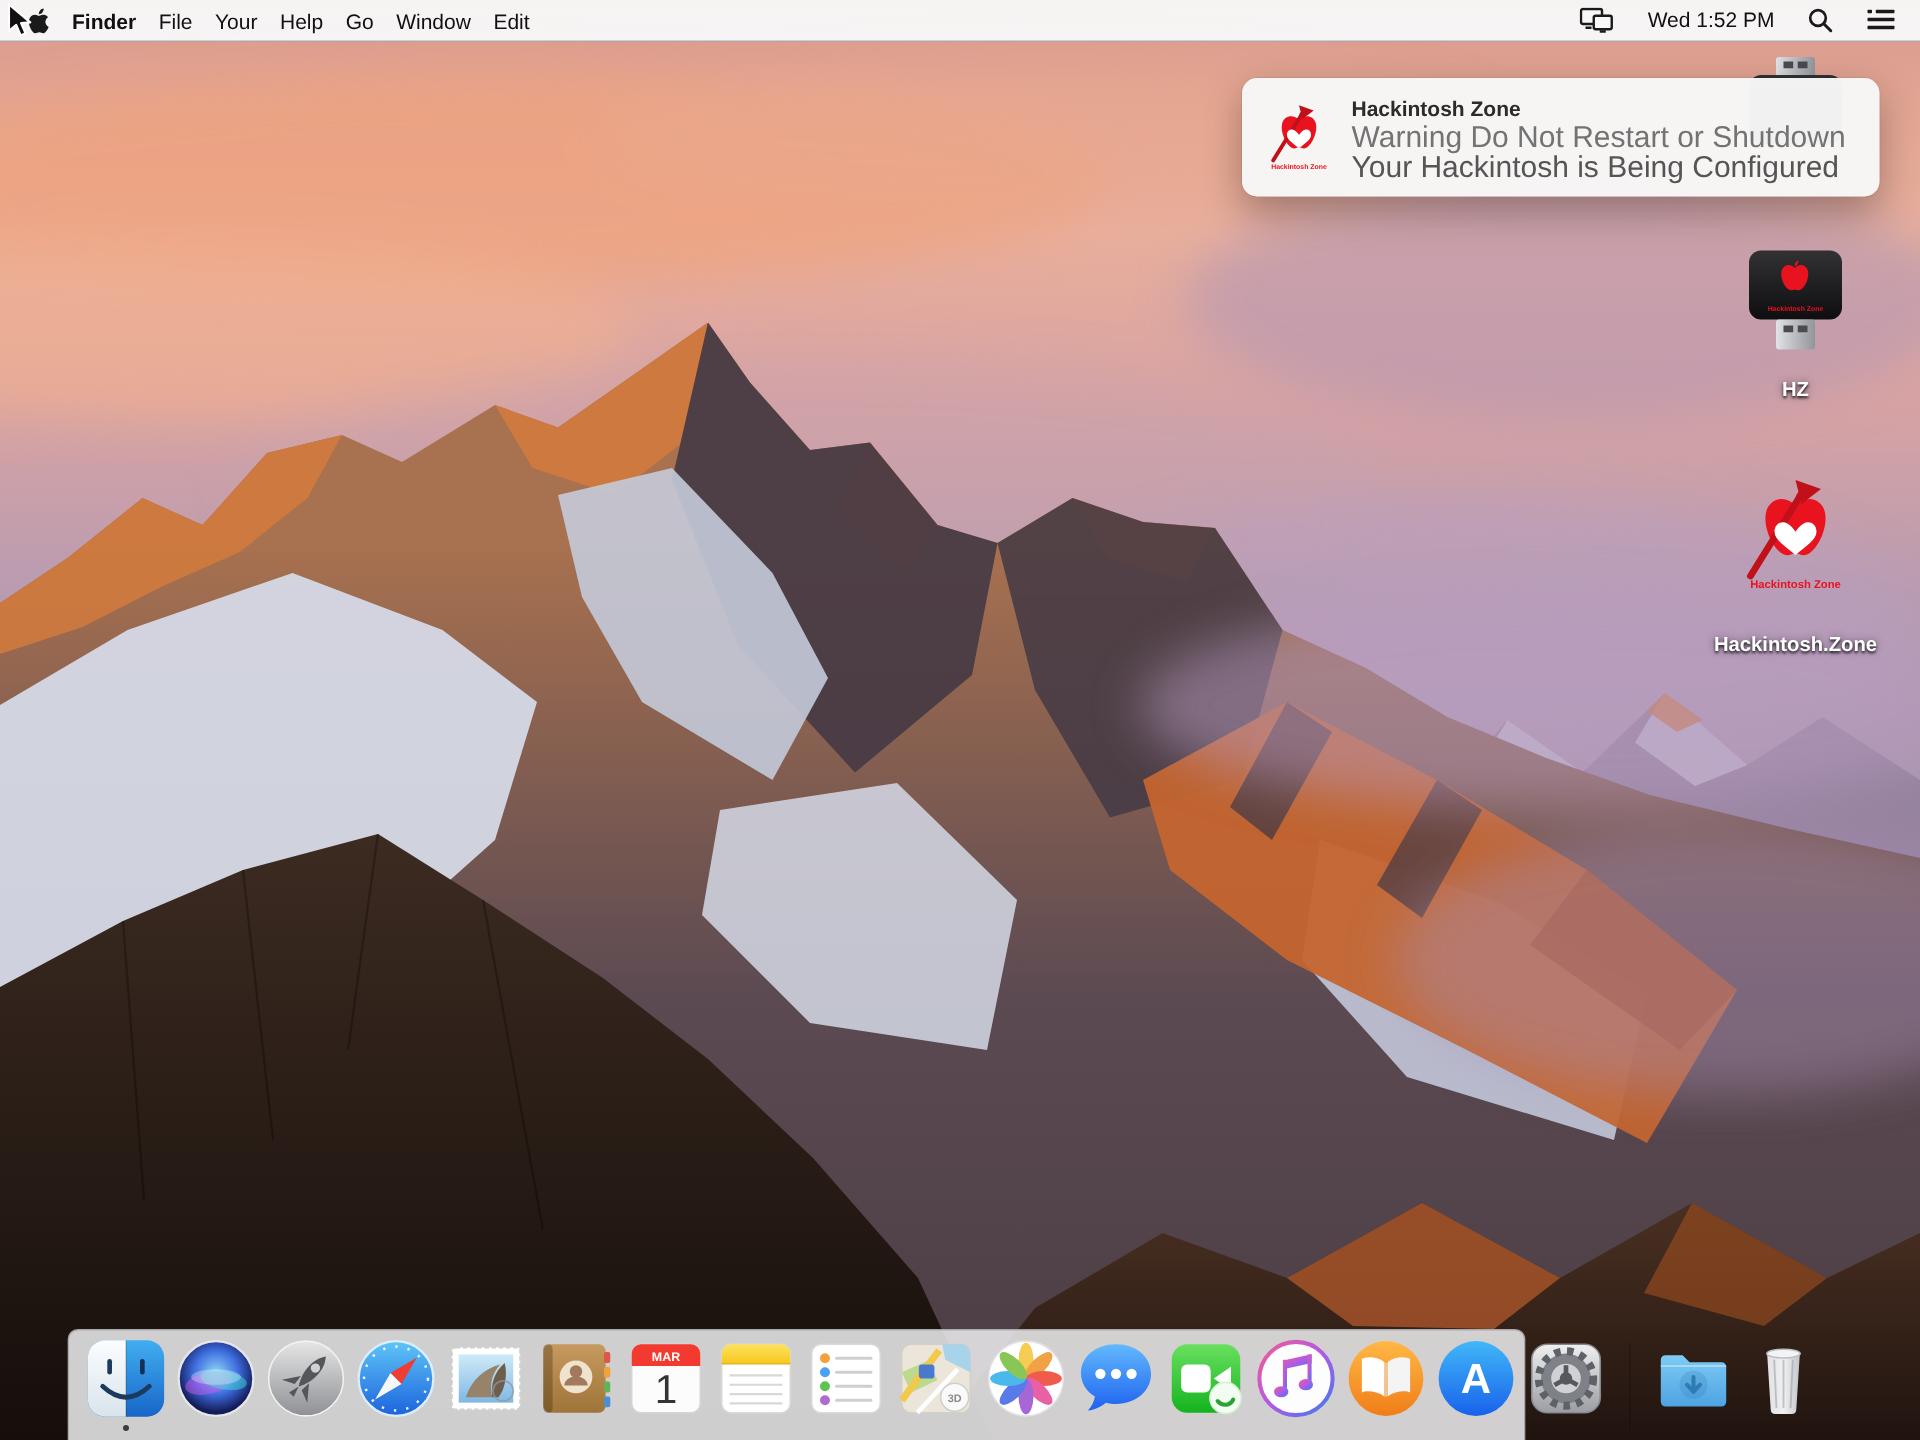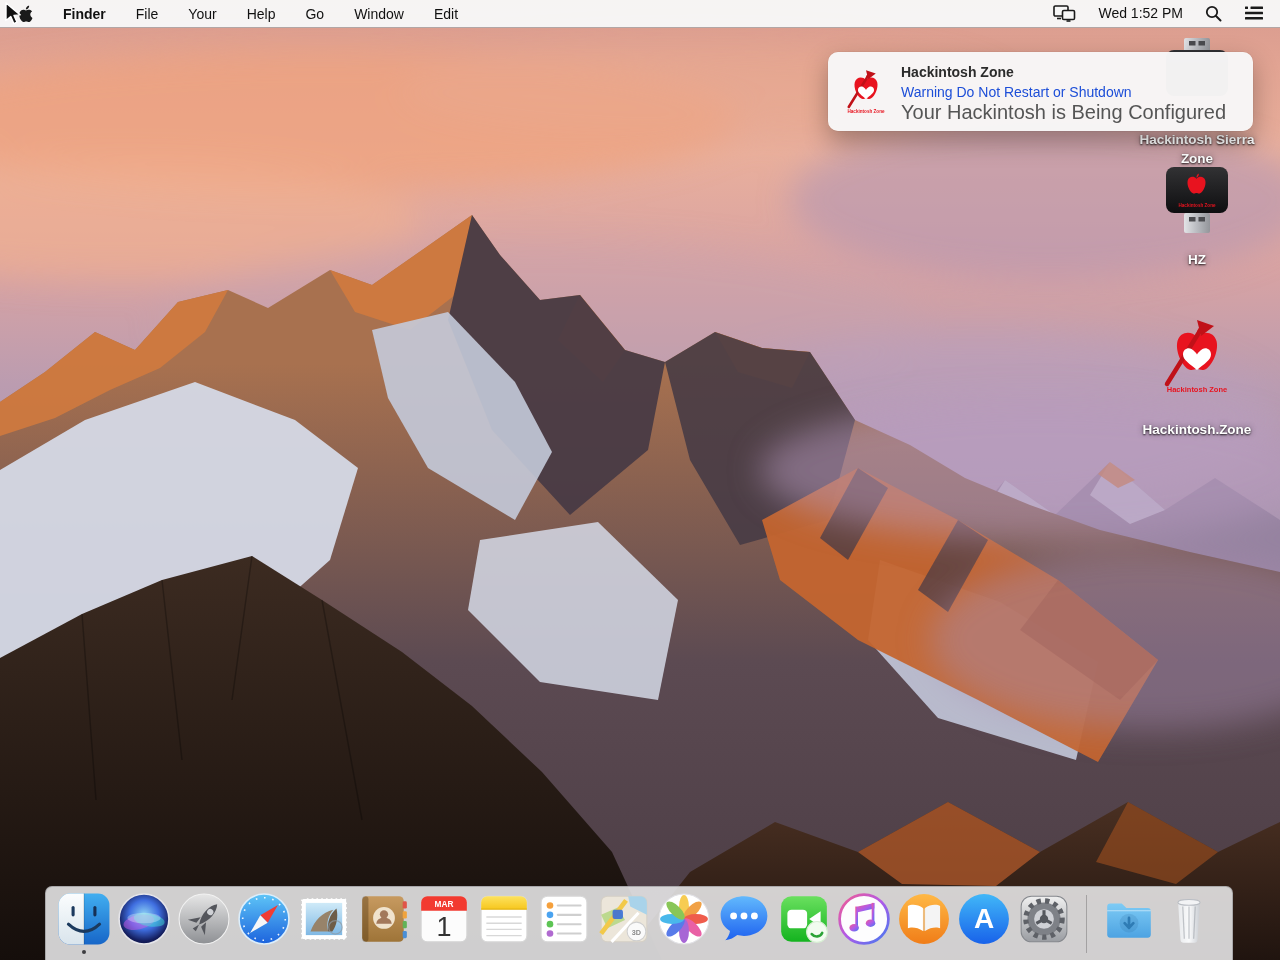--- a/index.html
+++ b/index.html
@@ -7,48 +7,48 @@
     font-family:"Liberation Sans",sans-serif;-webkit-font-smoothing:antialiased;}
   svg text{font-family:"Liberation Sans",sans-serif;}
 
   
   .wallpaper{position:absolute;inset:0;z-index:0;}
 
   
   .menu-bar{position:absolute;top:0;left:0;right:0;height:28px;z-index:40;
     background:rgba(247,247,247,.97);border-bottom:1px solid rgba(95,70,70,.45);
     display:flex;align-items:center;padding:0 16px 0 18px;box-sizing:border-box;}
-  .mb-left{display:flex;align-items:center;gap:30px;}
+  .mb-left{display:flex;align-items:center;gap:15px;}
   .mb-item{font-size:14px;color:#111;white-space:nowrap;}
   .mb-app{font-weight:700;}
   .mb-right{margin-left:auto;display:flex;align-items:flex-start;gap:22px;}
   .mb-icon{display:flex;align-items:center;}
 
   
   .notification{position:absolute;left:828px;top:52px;width:425px;height:79px;z-index:50;
     background:rgba(247,246,246,.98);border-radius:10px;
     box-shadow:0 10px 26px rgba(0,0,0,.30),0 0 0 .5px rgba(0,0,0,.08);
     display:flex;align-items:center;box-sizing:border-box;}
   .notif-icon{width:46px;height:50px;margin:0 12px 0 15px;flex:0 0 auto;}
   .notif-text{display:flex;flex-direction:column;}
   .notif-title{font-size:14px;line-height:20px;font-weight:700;color:#2b2b2b;}
-  .notif-line1{font-size:14px;line-height:20px;color:#1d4ed8;}
+  .notif-line1{font-size:20px;line-height:20px;color:#737373;}
   .notif-line2{font-size:20px;line-height:20px;color:#555;}
 
   
   .desktop-icon{position:absolute;width:150px;left:1122px;z-index:10;
     display:flex;flex-direction:column;align-items:center;}
   .di-label{color:#fff;font-weight:700;font-size:13.5px;line-height:19px;text-align:center;
     text-shadow:0 1px 2px rgba(0,0,0,.85),0 0 6px rgba(0,0,0,.45);max-width:132px;}
   #di-1{top:38px;} #di-1 .di-label{margin-top:32px;}
   #di-2{top:165px;} #di-2 .di-label{margin-top:13px;}
   #di-3{top:316px;} #di-3 .di-label{margin-top:20px;}
 
   
-  .dock{position:absolute;left:45px;bottom:0;width:1188px;height:74px;z-index:40;
+  .dock{position:absolute;left:45px;bottom:0;width:972px;height:74px;z-index:40;
     background:rgba(233,233,235,.88);border:1px solid rgba(105,105,110,.38);border-bottom:none;
     border-radius:7px 7px 0 0;box-sizing:border-box;
     display:flex;align-items:flex-start;padding:5px 8px 0;}
   .dock-item{width:54px;height:54px;margin:0 3px;position:relative;flex:0 0 auto;}
   .dock-item svg{width:54px;height:54px;display:block;}
   .run-dot{position:absolute;left:50%;transform:translateX(-50%);bottom:-8px;
     width:4px;height:4px;border-radius:50%;background:#3d3d40;}
   .dock-divider{width:1px;height:58px;background:rgba(0,0,0,.22);margin:3px 12px 0;flex:0 0 auto;}
 
   
@@ -202,21 +202,20 @@
     </div>
   </div>
 
   <div class="desktop-icon" id="di-1">
     <svg width="66" height="60" viewBox="0 0 66 60">
       <rect x="20" y="0" width="26" height="16" rx="2" fill="url(#gMet)"></rect>
       <rect x="25" y="3" width="6.5" height="4.5" fill="#4a4b4f"></rect>
         <rect x="34.5" y="3" width="6.5" height="4.5" fill="#4a4b4f"></rect>
       <rect x="2" y="12" width="62" height="46" rx="8" fill="url(#gUsb)"></rect>
     </svg>
-    <div class="di-label">Hackintosh Sierra Zone</div>
   </div>
 
   <div class="desktop-icon" id="di-2">
     <svg width="66" height="72" viewBox="0 0 66 72">
       <rect x="2" y="2" width="62" height="46" rx="8" fill="url(#gUsb)"></rect>
       <use href="#apple-shape" fill="#e8131f" transform="translate(19,6) scale(0.45)"></use>
       <text x="33" y="42" font-size="4.6" font-weight="700" fill="#e8131f" text-anchor="middle">Hackintosh Zone</text>
       <rect x="20" y="48" width="26" height="20" rx="2" fill="url(#gMet)"></rect>
       <rect x="25" y="52" width="6.5" height="4.5" fill="#4a4b4f"></rect>
         <rect x="34.5" y="52" width="6.5" height="4.5" fill="#4a4b4f"></rect>

